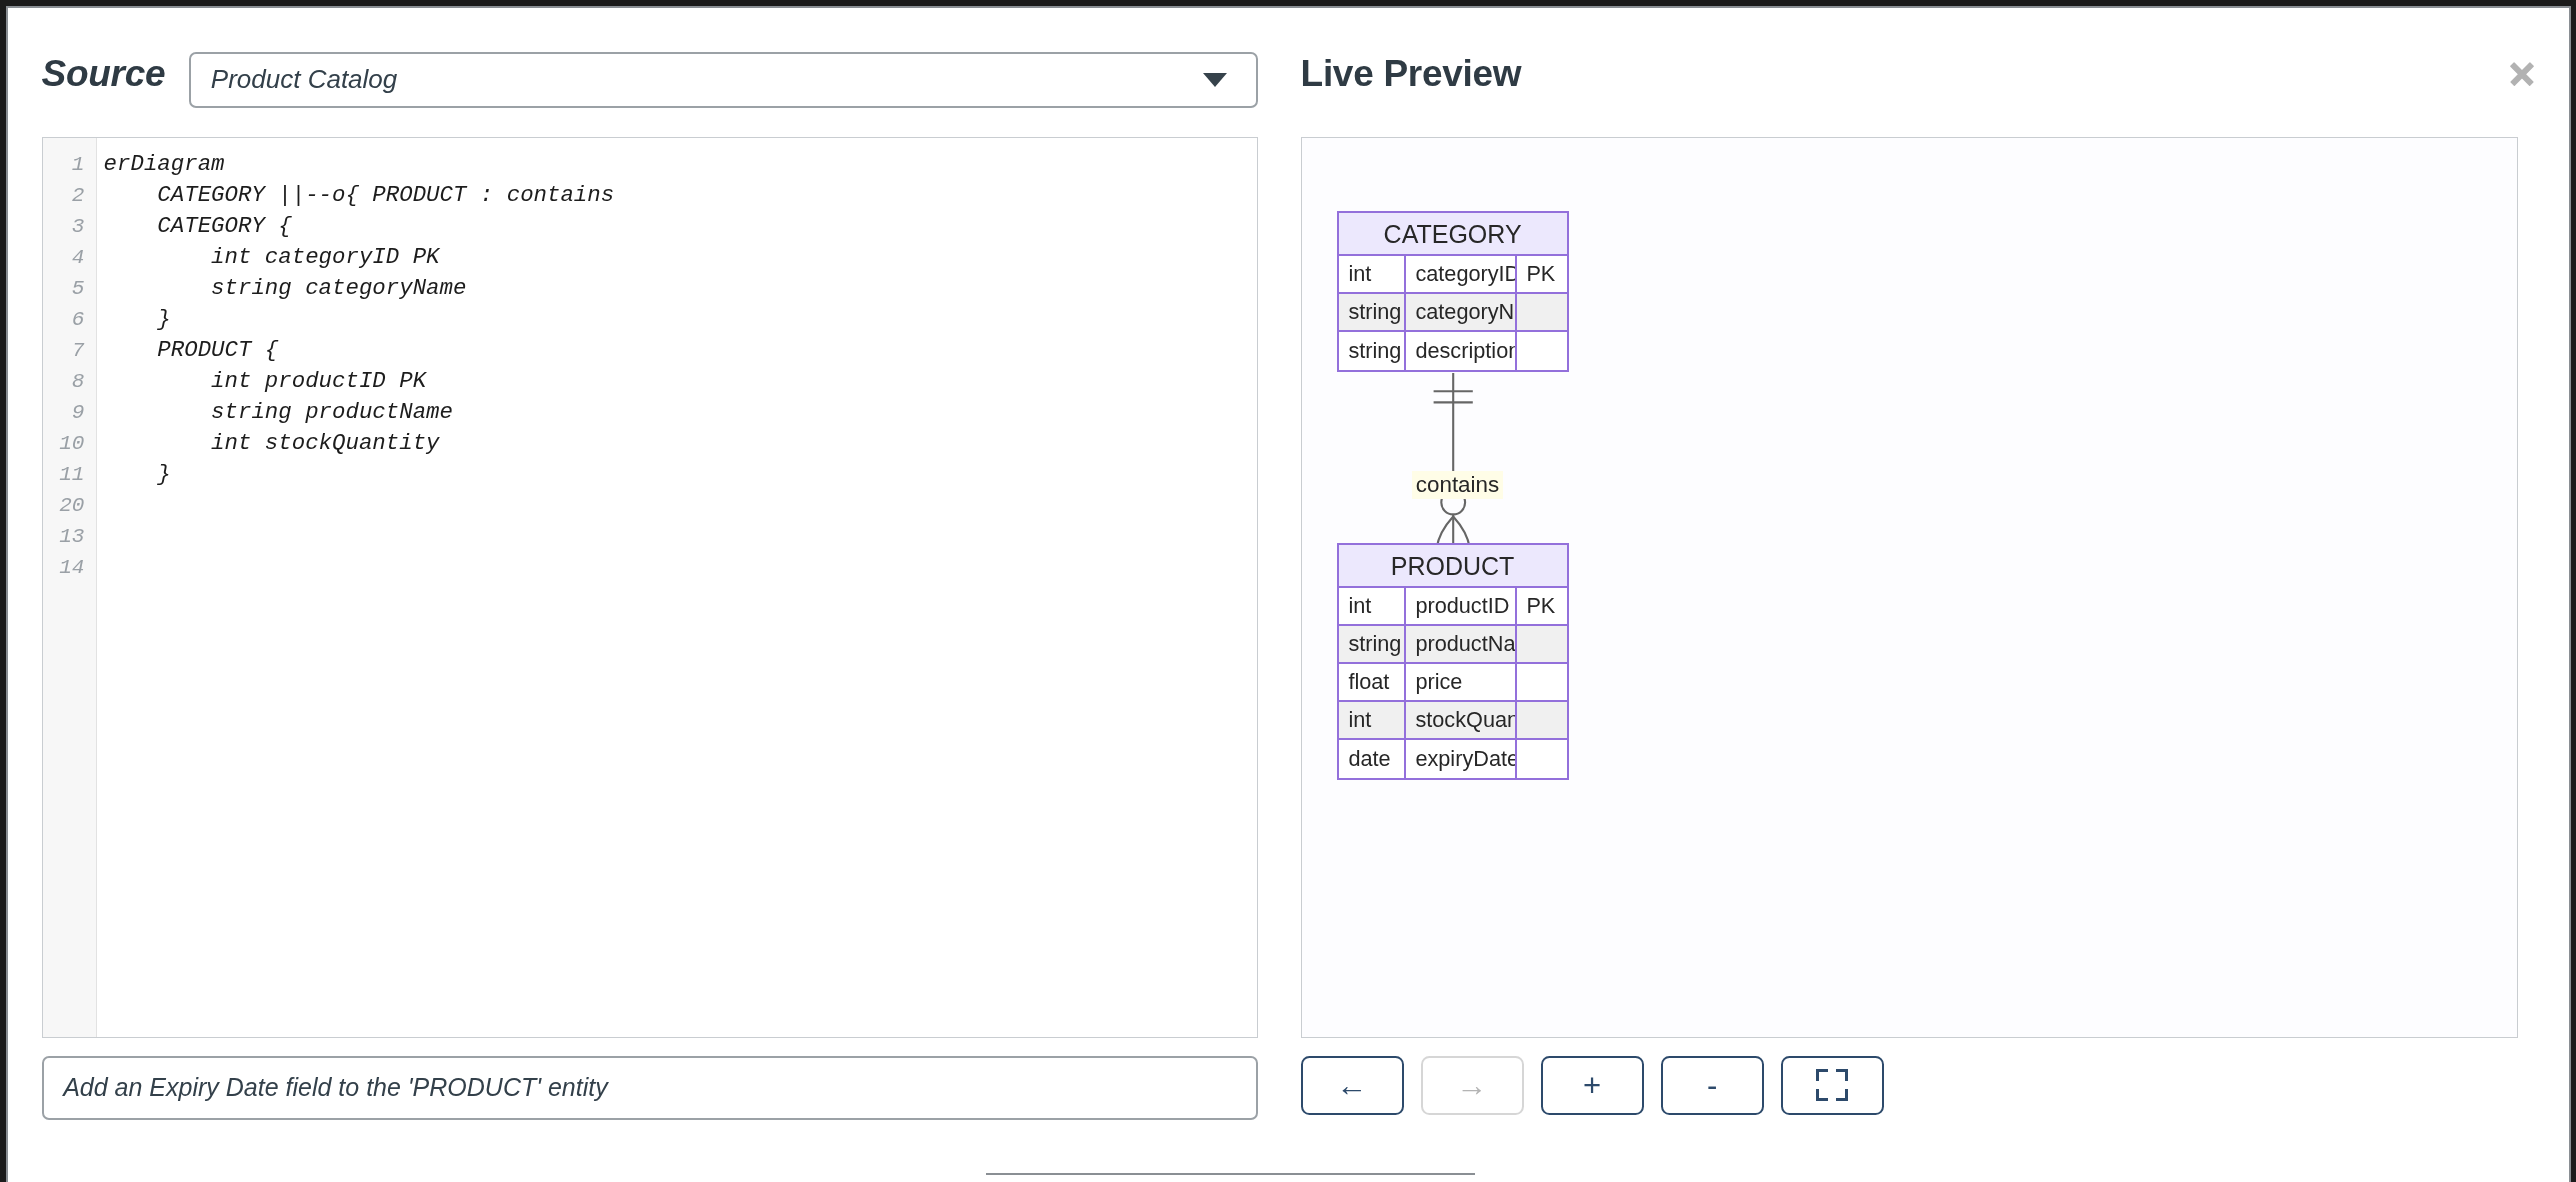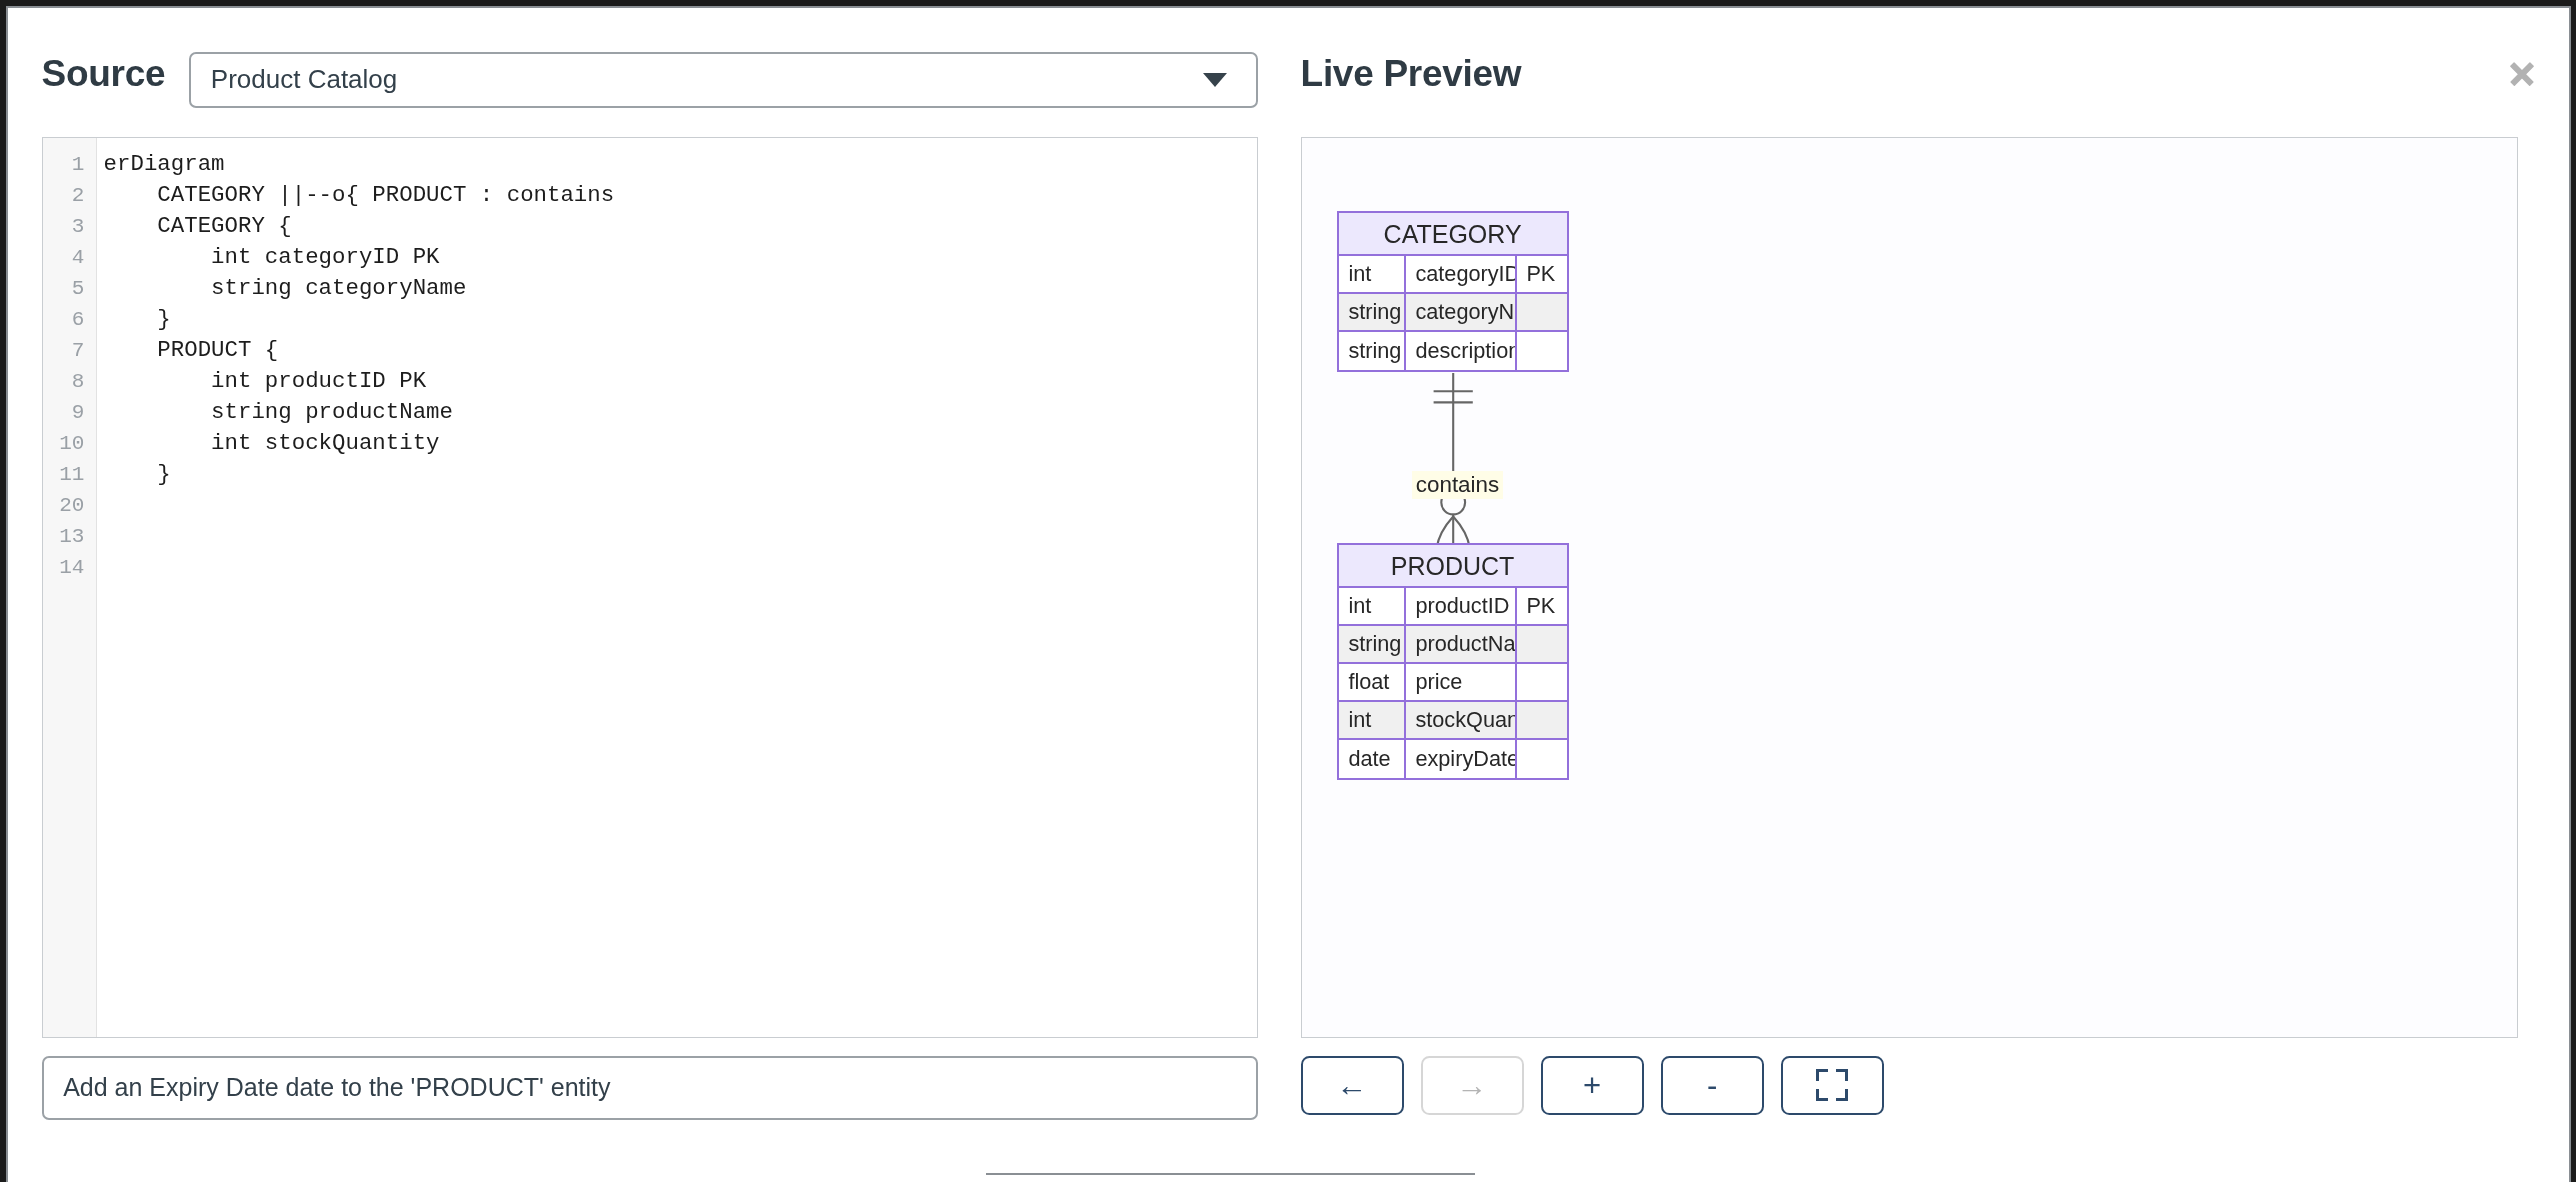--- a/index.html
+++ b/index.html
@@ -23,20 +23,21 @@
     border-right: 2.1px solid #8a8f94;
     overflow: hidden;
   }
 
   
   #source-panel {
     position: absolute;
     left: 0; top: 0;
     width: 1279px;
     height: 100%;
+    font-style: italic;
   }
 
   #source-header {
     position: absolute;
     left: 34px;
     top: 38px;
     width: 1216px;
     height: 57px;
     display: flex;
     align-items: center;
@@ -372,21 +373,21 @@
           <div>    }</div>
           <div>    PRODUCT {</div>
           <div>        int productID PK</div>
           <div>        string productName</div>
           <div>        int stockQuantity</div>
           <div>    }</div>
         </div>
     </div>
 
     <div id="prompt-input">
-      <span>Add an Expiry Date date to the 'PRODUCT' entity</span>
+      <span>Add an Expiry Date field to the 'PRODUCT' entity</span>
     </div>
 
   </div>
 
   <div id="preview-panel">
 
     <div id="preview-header">
       <div id="preview-title">Live Preview</div>
       <div id="close-button"></div>
     </div>

